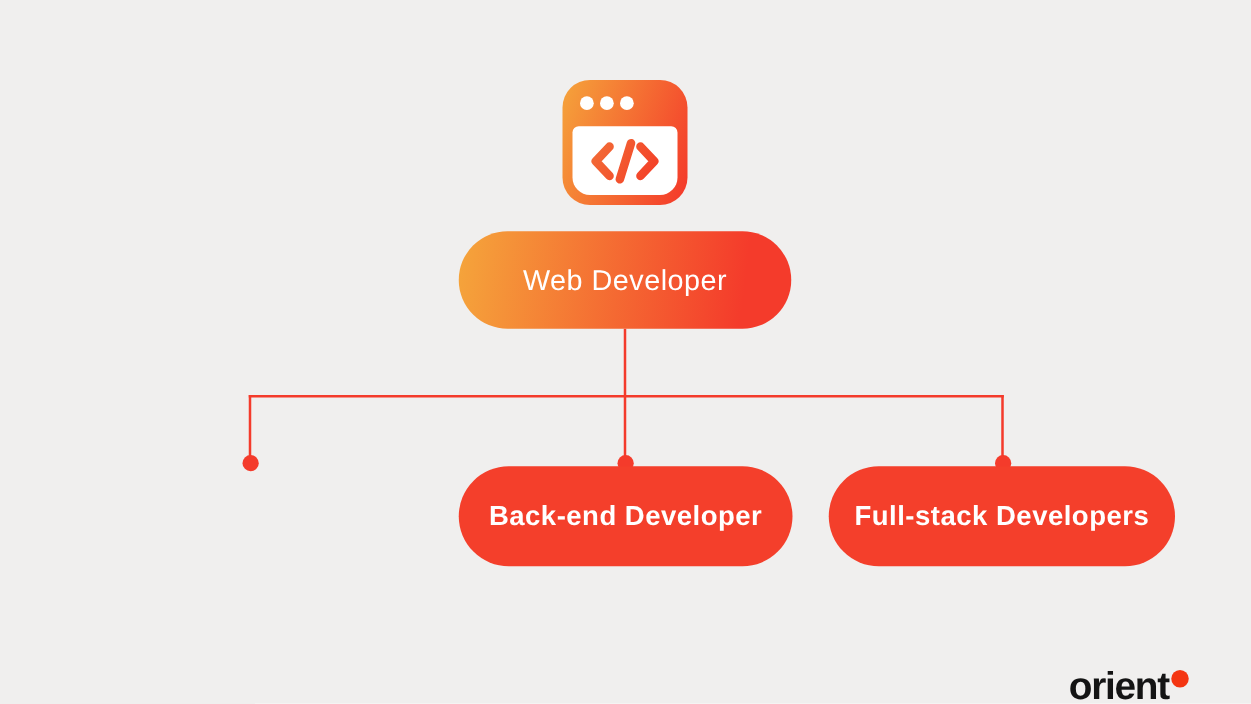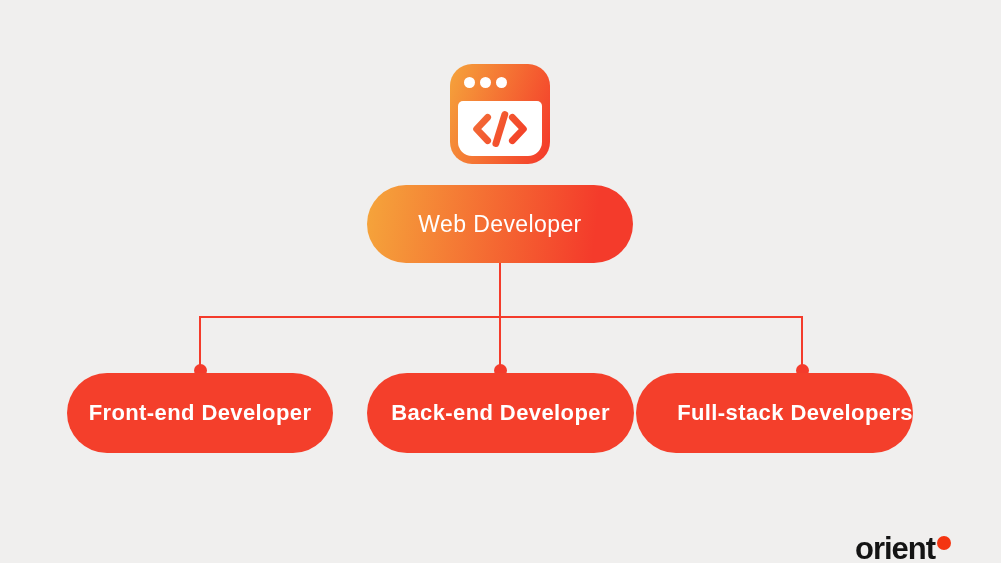--- a/index.html
+++ b/index.html
@@ -78,21 +78,21 @@
   }
   .pill-child {
     top: 373px;
     height: 80px;
     border-radius: 40px;
     background: #f43f2b;
     font-weight: 600;
   }
   .pill-child-0 { left: 67px;  width: 266px; }
   .pill-child-1 { left: 367px; width: 267px; text-align: center; }
-  .pill-child-2 { left: 636px; width: 277px; justify-content: flex-end; }
+  .pill-child-2 { left: 663px; width: 277px; }
 
   
   .line {
     position: absolute;
     background: #f43b2b;
   }
   .line-root-down   { left: 499px; top: 263px; width: 2px;   height: 110px; }
   .line-horizontal  { left: 199px; top: 316px; width: 604px; height: 2px; }
   .line-left-down   { left: 199px; top: 316px; width: 2px;   height: 57px; }
   .line-right-down  { left: 801px; top: 316px; width: 2px;   height: 57px; }
@@ -164,23 +164,20 @@
   <div class="line line-left-down"></div>
   <div class="line line-right-down"></div>
   <span class="junction-dot junction-dot-0"></span>
   <span class="junction-dot junction-dot-1"></span>
   <span class="junction-dot junction-dot-2"></span>
 
   <div class="pill pill-root">
     <span>Web Developer</span>
   </div>
 
-  <div class="pill pill-child pill-child-0">
-    <span>Front-end Developer</span>
-  </div>
   <div class="pill pill-child pill-child-1">
     <span>Back-end Developer</span>
   </div>
   <div class="pill pill-child pill-child-2">
     <span>Full-stack Developers</span>
   </div>
 
   <div class="brand-logo">
     <span class="logo-text">orient</span>
     <span class="logo-dot"></span>

